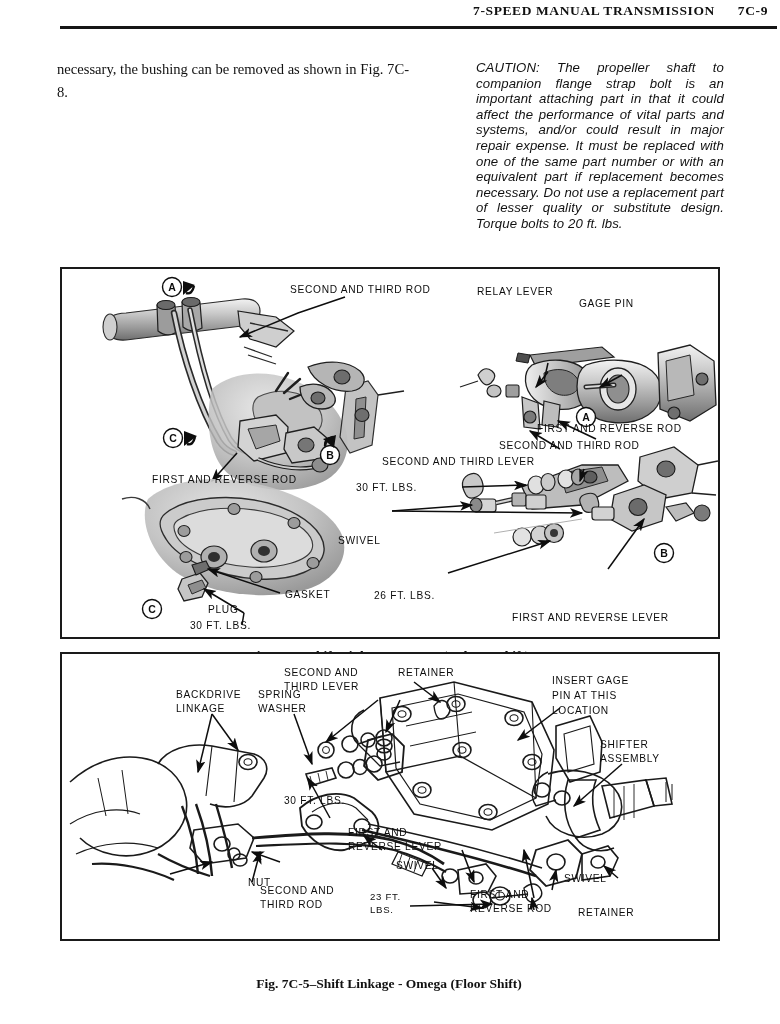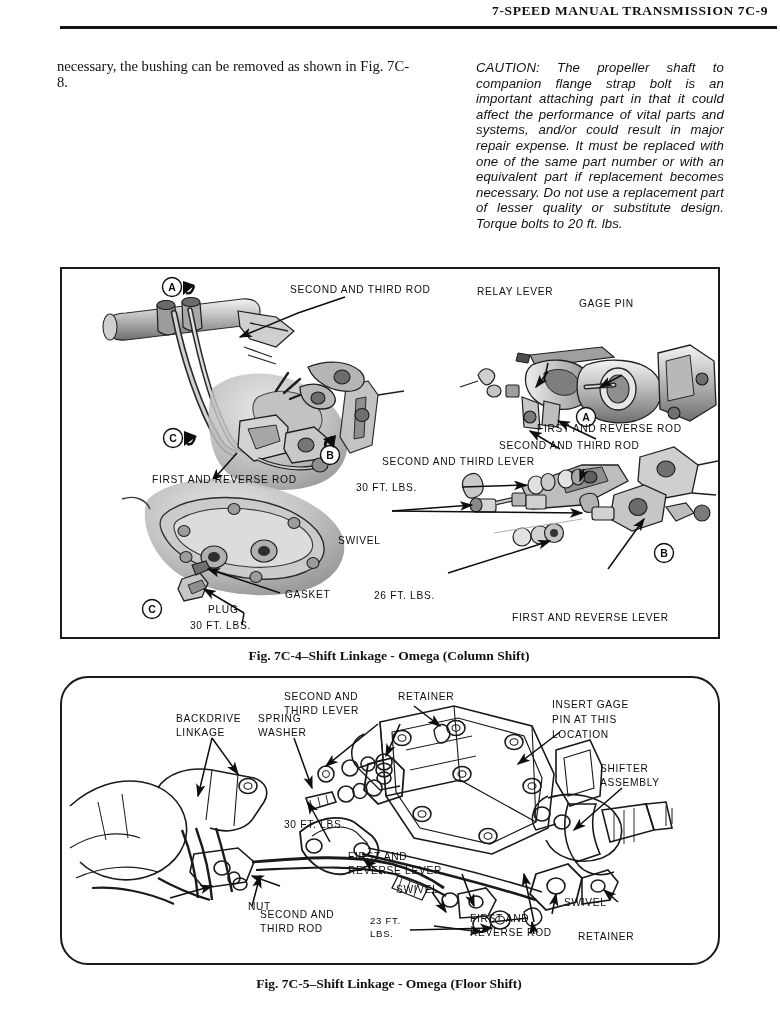--- a/index.html
+++ b/index.html
@@ -28,21 +28,21 @@
     position: absolute;
     right: 12px;
     top: 3px;
     font-family: "Liberation Serif", serif;
     font-weight: bold;
     font-size: 13.5px;
     letter-spacing: 0.6px;
     white-space: nowrap;
   }
   #header-folio {
-    margin-left: 4px;
+    margin-left: 23px;
   }
   #header-rule {
     position: absolute;
     left: 60px;
     right: 3px;
     top: 26px;
     height: 3px;
     background: #151515;
   }
 
@@ -57,21 +57,21 @@
   #col-left {
     position: absolute;
     left: 57px;
     top: 0;
     width: 352px;
   }
   #col-left p {
     margin: 0 0 8px 0;
     font-family: "Liberation Serif", serif;
     font-size: 14.6px;
-    line-height: 16px;
+    line-height: 23px;
     text-align: justify;
     text-indent: 0;
   }
   #col-left p.indented {
     text-indent: 26px;
   }
   #col-right {
     position: absolute;
     left: 476px;
     top: 2px;
@@ -95,24 +95,23 @@
     overflow: hidden;
   }
   #figure-1-frame {
     left: 60px;
     top: 267px;
     width: 656px;
     height: 368px;
   }
   #figure-2-frame {
     left: 60px;
-    top: 676px;
+    top: 652px;
     width: 656px;
     height: 285px;
-    border-radius: 28px;
   }
   .figure-caption {
     position: absolute;
     left: 60px;
     width: 658px;
     text-align: center;
     font-family: "Liberation Serif", serif;
     font-weight: bold;
     font-size: 13.5px;
   }

